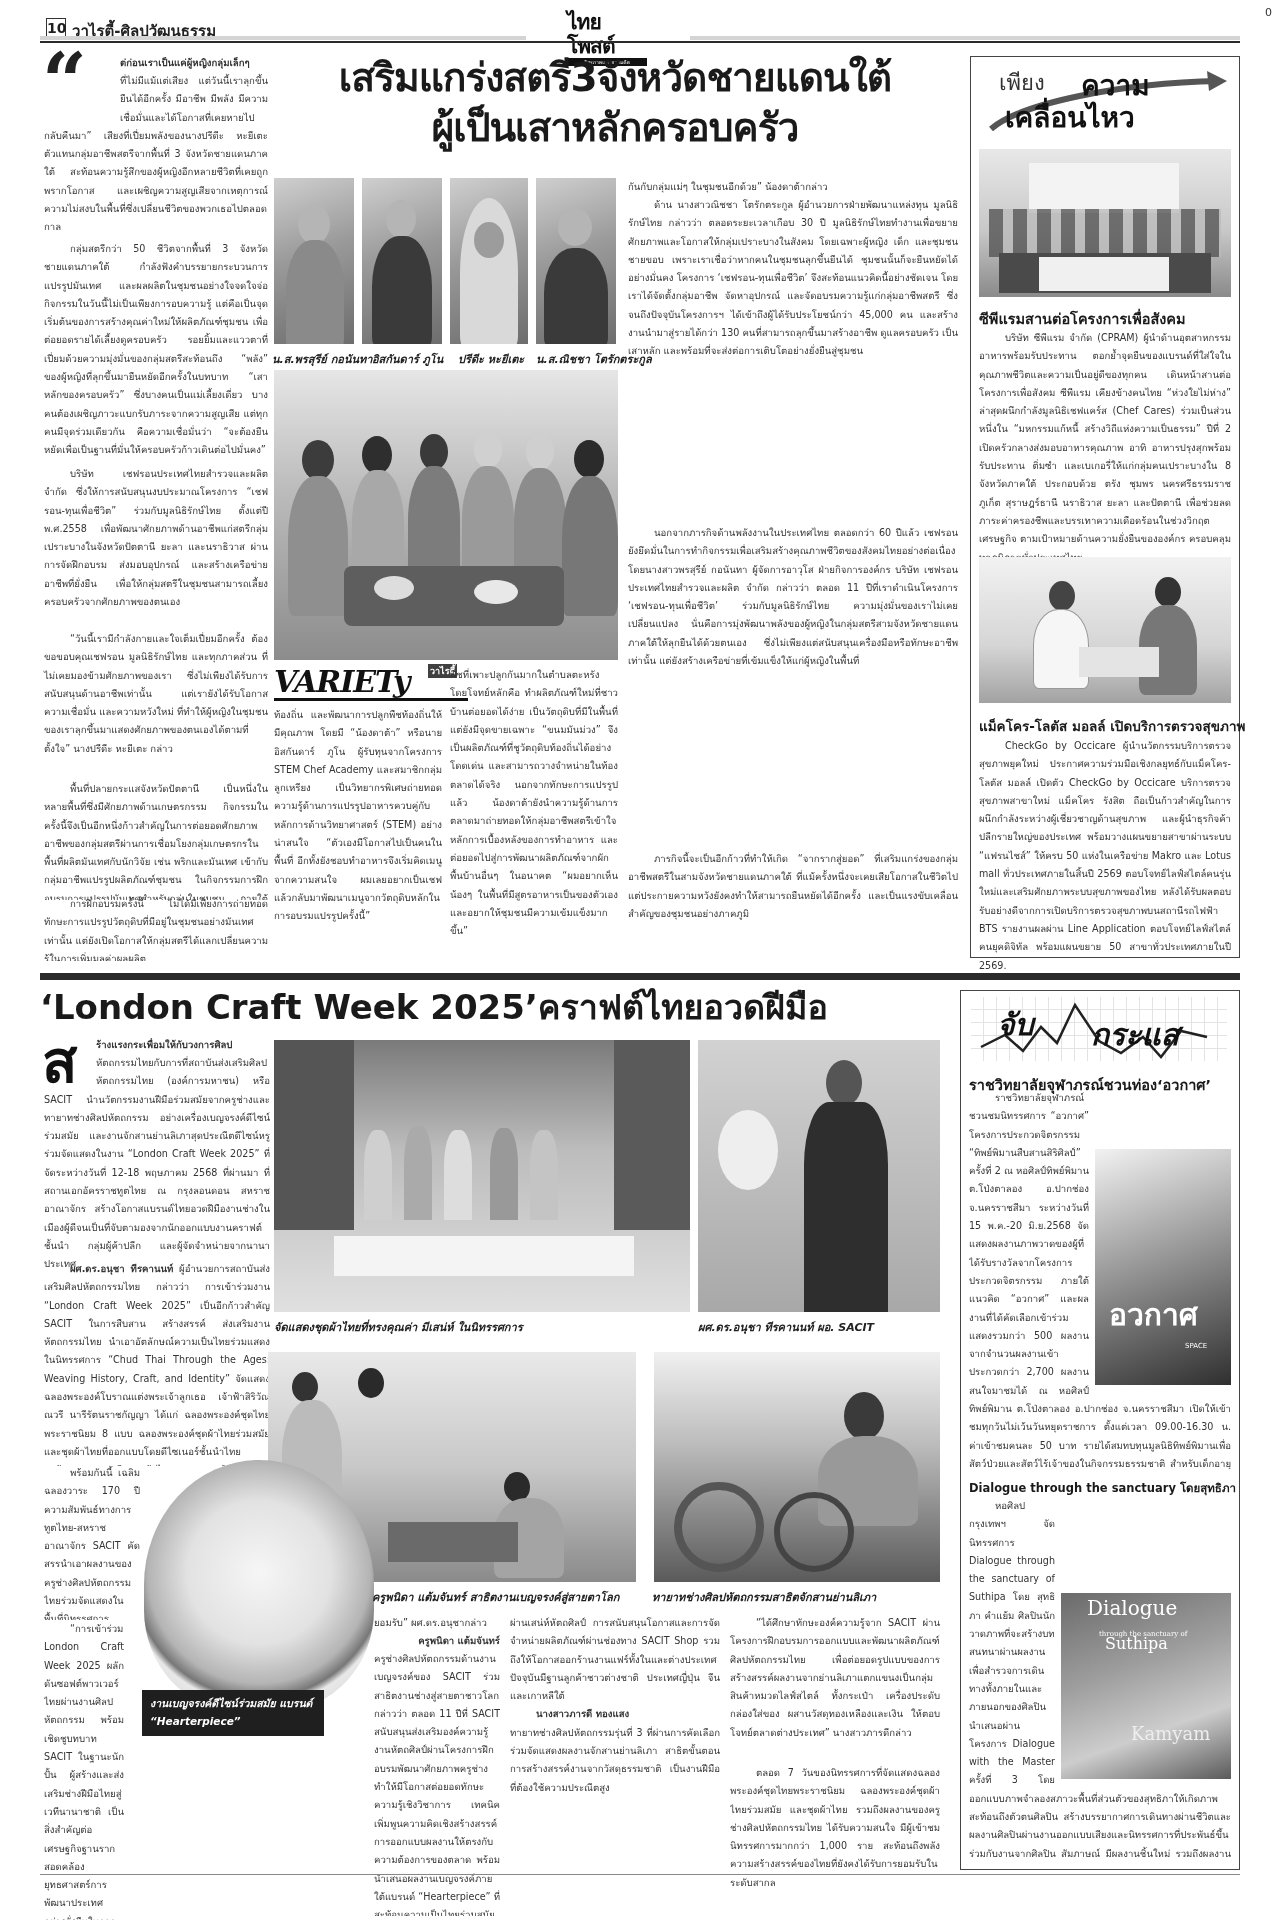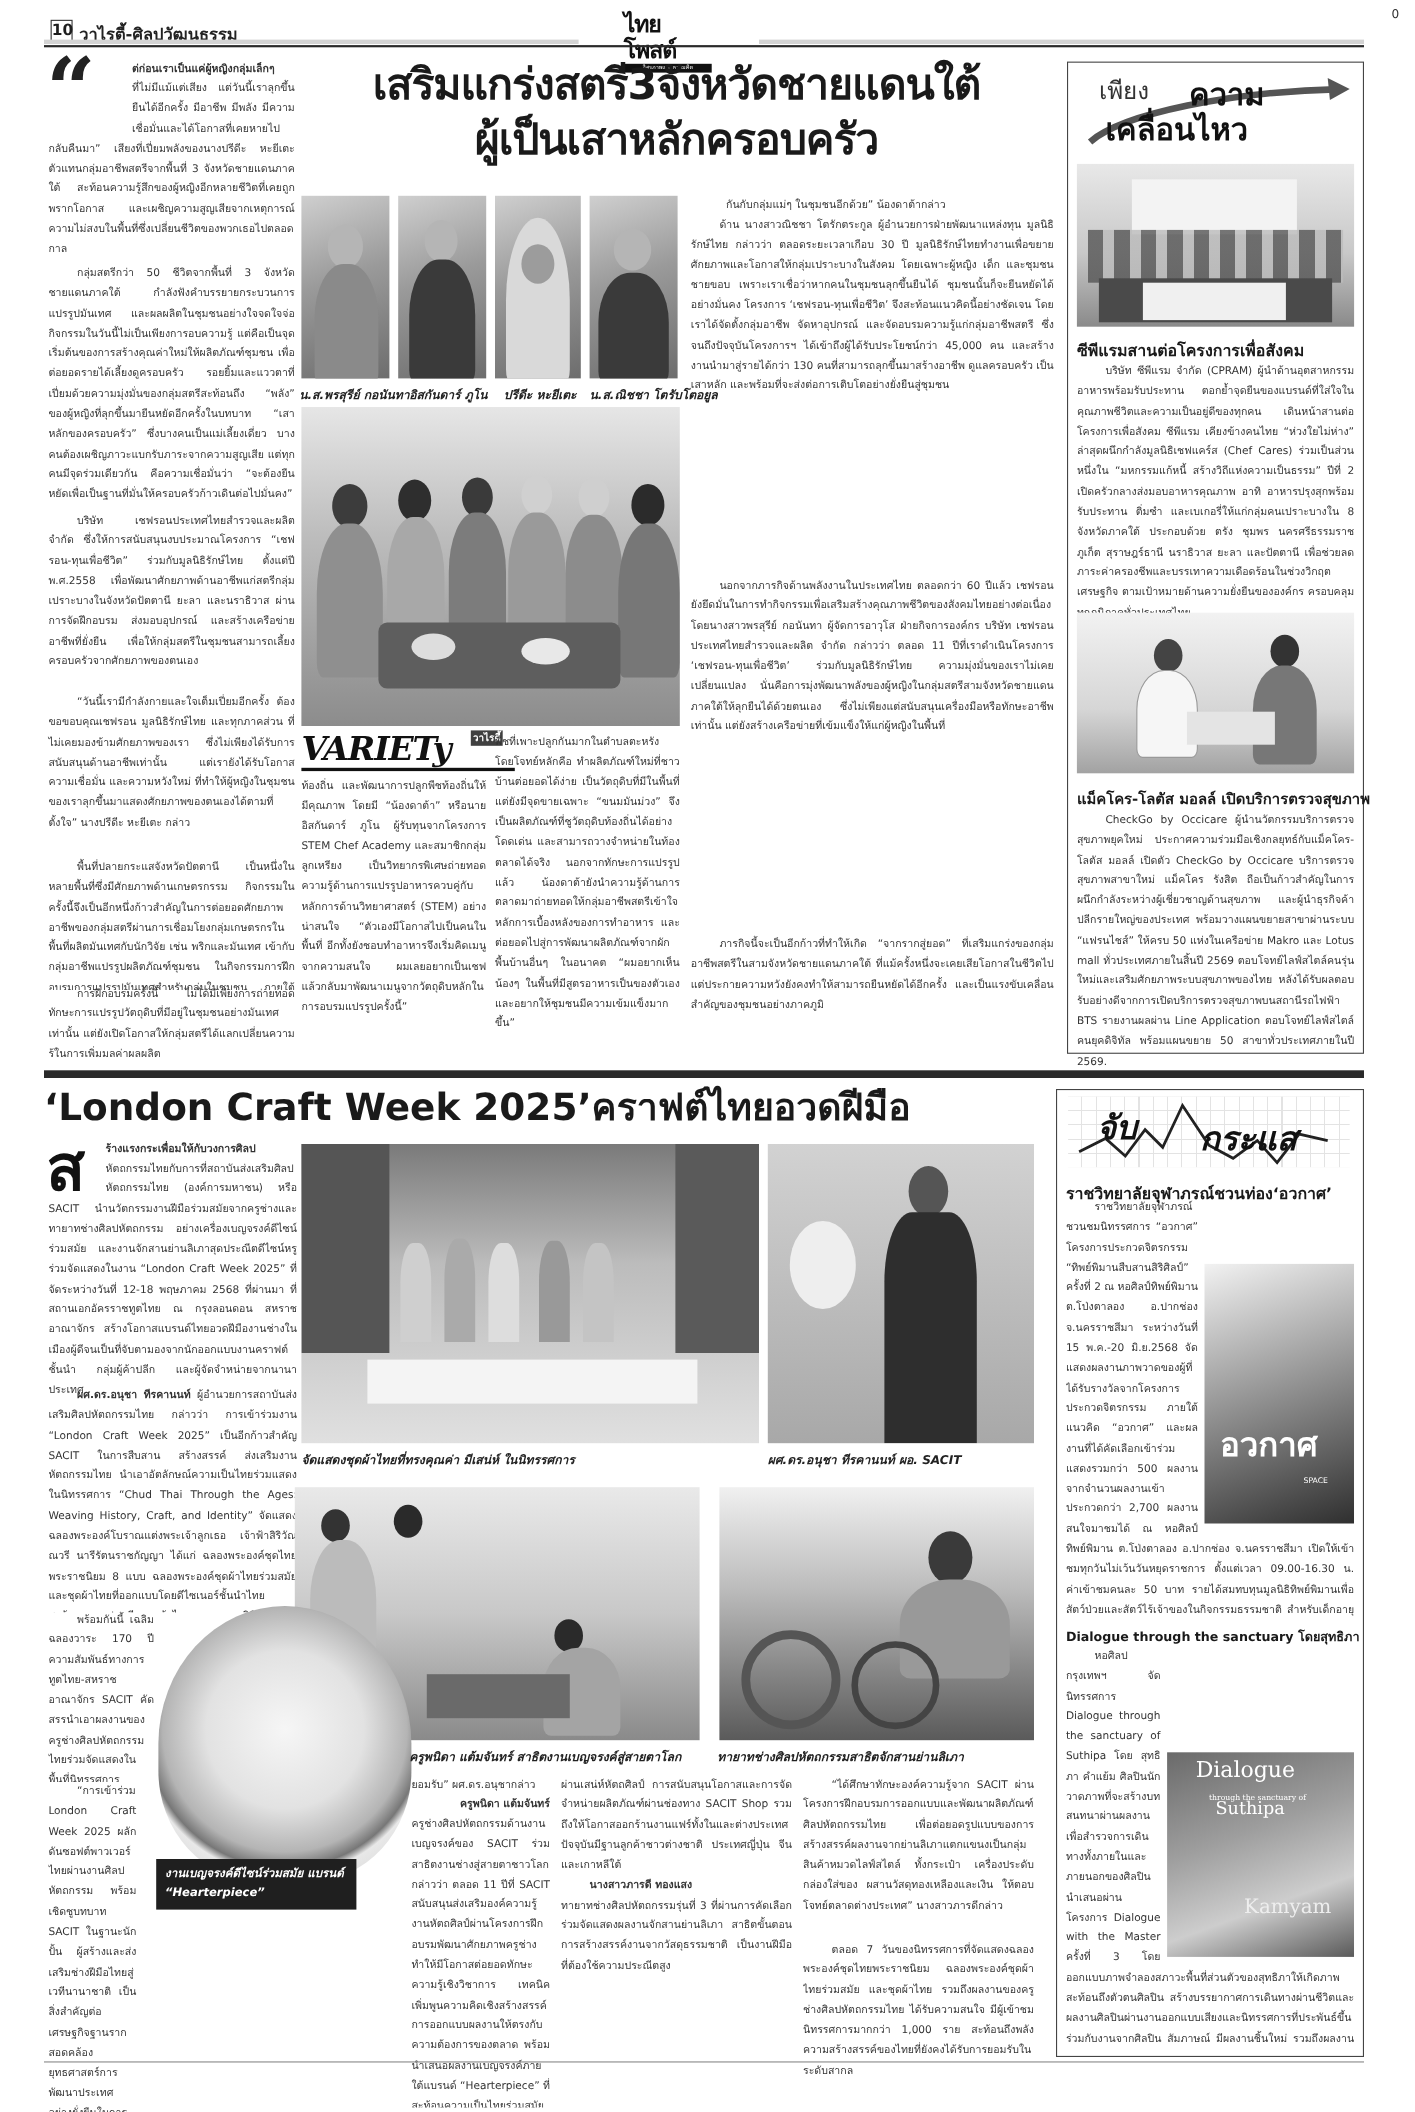--- a/index.html
+++ b/index.html
@@ -65,21 +65,21 @@
     <div class="fig" style="left:10px;top:20px;width:58px;height:150px;background:#d9d9d9;border-radius:50% 50% 8% 8%;"></div>
     <div class="head" style="left:24px;top:44px;width:30px;height:36px;background:#9c9c9c;"></div>
   </div>
   <div class="photo" style="left:536px;top:178px;width:80px;height:166px;">
     <div class="head" style="left:22px;top:30px;width:34px;height:38px;"></div>
     <div class="fig" style="left:8px;top:70px;width:64px;height:100px;"></div>
   </div>
   <div class="caption" style="left:272px;top:350px;">น.ส.พรสุรีย์ กอนันทา</div>
   <div class="caption" style="left:372px;top:350px;">อิสกันดาร์ ภูโน</div>
   <div class="caption" style="left:458px;top:350px;">ปรีดีะ หะยีเตะ</div>
-  <div class="caption" style="left:536px;top:350px;">น.ส.ณิชชา โตรับโตอยูล</div>
+  <div class="caption" style="left:536px;top:350px;">น.ส.ณิชชา โตรักตระกูล</div>
 
   <div class="photo" style="left:274px;top:370px;width:344px;height:290px;background:linear-gradient(180deg,#e6e6e6 0%,#bdbdbd 40%,#8c8c8c 100%);">
     <div class="head" style="left:28px;top:70px;width:32px;height:40px;background:#3c3c3c;"></div>
     <div class="fig" style="left:14px;top:106px;width:60px;height:140px;background:#8f8f8f;"></div>
     <div class="head" style="left:88px;top:66px;width:30px;height:38px;background:#2e2e2e;"></div>
     <div class="fig" style="left:78px;top:100px;width:52px;height:120px;background:#a8a8a8;"></div>
     <div class="head" style="left:146px;top:64px;width:28px;height:36px;background:#3a3a3a;"></div>
     <div class="fig" style="left:134px;top:96px;width:52px;height:120px;background:#7c7c7c;"></div>
     <div class="head" style="left:200px;top:62px;width:28px;height:36px;background:#d0d0d0;"></div>
     <div class="fig" style="left:188px;top:96px;width:52px;height:120px;background:#9a9a9a;"></div>
@@ -98,21 +98,21 @@
     <div style="position:absolute;left:0;top:34px;width:194px;height:3px;background:#111;"></div>
   </div>
 
   <div class="abs body-text noindent" style="left:274px;top:706px;width:168px;height:254px;overflow:hidden;">
     ท้องถิ่น และพัฒนาการปลูกพืชท้องถิ่นให้มีคุณภาพ โดยมี “น้องดาต้า” หรือนายอิสกันดาร์ ภูโน ผู้รับทุนจากโครงการ STEM Chef Academy และสมาชิกกลุ่มลูกเหรียง เป็นวิทยากรพิเศษถ่ายทอดความรู้ด้านการแปรรูปอาหารควบคู่กับหลักการด้านวิทยาศาสตร์ (STEM) อย่างน่าสนใจ “ตัวเองมีโอกาสไปเป็นคนในพื้นที่ อีกทั้งยังชอบทำอาหารจึงเริ่มคิดเมนูจากความสนใจ ผมเลยอยากเป็นเชฟแล้วกลับมาพัฒนาเมนูจากวัตถุดิบหลักในการอบรมแปรรูปครั้งนี้”
   </div>
   <div class="abs body-text noindent" style="left:450px;top:666px;width:168px;height:294px;overflow:hidden;">
     พืชที่เพาะปลูกกันมากในตำบลตะหรัง โดยโจทย์หลักคือ ทำผลิตภัณฑ์ใหม่ที่ชาวบ้านต่อยอดได้ง่าย เป็นวัตถุดิบที่มีในพื้นที่ แต่ยังมีจุดขายเฉพาะ “ขนมมันม่วง” จึงเป็นผลิตภัณฑ์ที่ชูวัตถุดิบท้องถิ่นได้อย่างโดดเด่น และสามารถวางจำหน่ายในท้องตลาดได้จริง นอกจากทักษะการแปรรูปแล้ว น้องดาต้ายังนำความรู้ด้านการตลาดมาถ่ายทอดให้กลุ่มอาชีพสตรีเข้าใจหลักการเบื้องหลังของการทำอาหาร และต่อยอดไปสู่การพัฒนาผลิตภัณฑ์จากผักพื้นบ้านอื่นๆ ในอนาคต “ผมอยากเห็นน้องๆ ในพื้นที่มีสูตรอาหารเป็นของตัวเอง และอยากให้ชุมชนมีความเข้มแข็งมากขึ้น”
   </div>
 
-  <div class="abs body-text noindent" style="left:628px;top:178px;width:330px;margin-left:32px;">กันกับกลุ่มแม่ๆ ในชุมชนอีกด้วย” น้องดาต้ากล่าว</div>
+  <div class="abs body-text noindent" style="left:628px;top:178px;width:330px;">กันกับกลุ่มแม่ๆ ในชุมชนอีกด้วย” น้องดาต้ากล่าว</div>
   <div class="abs body-text" style="left:628px;top:196px;width:330px;height:312px;overflow:hidden;">ด้าน นางสาวณิชชา โตรักตระกูล ผู้อำนวยการฝ่ายพัฒนาแหล่งทุน มูลนิธิรักษ์ไทย กล่าวว่า ตลอดระยะเวลาเกือบ 30 ปี มูลนิธิรักษ์ไทยทำงานเพื่อขยายศักยภาพและโอกาสให้กลุ่มเปราะบางในสังคม โดยเฉพาะผู้หญิง เด็ก และชุมชนชายขอบ เพราะเราเชื่อว่าหากคนในชุมชนลุกขึ้นยืนได้ ชุมชนนั้นก็จะยืนหยัดได้อย่างมั่นคง โครงการ ‘เชฟรอน-ทุนเพื่อชีวิต’ จึงสะท้อนแนวคิดนี้อย่างชัดเจน โดยเราได้จัดตั้งกลุ่มอาชีพ จัดหาอุปกรณ์ และจัดอบรมความรู้แก่กลุ่มอาชีพสตรี ซึ่งจนถึงปัจจุบันโครงการฯ ได้เข้าถึงผู้ได้รับประโยชน์กว่า 45,000 คน และสร้างงานนำมาสู่รายได้กว่า 130 คนที่สามารถลุกขึ้นมาสร้างอาชีพ ดูแลครอบครัว เป็นเสาหลัก และพร้อมที่จะส่งต่อการเติบโตอย่างยั่งยืนสู่ชุมชน</div>
   <div class="abs body-text" style="left:628px;top:524px;width:330px;height:310px;overflow:hidden;">นอกจากภารกิจด้านพลังงานในประเทศไทย ตลอดกว่า 60 ปีแล้ว เชฟรอนยังยึดมั่นในการทำกิจกรรมเพื่อเสริมสร้างคุณภาพชีวิตของสังคมไทยอย่างต่อเนื่อง โดยนางสาวพรสุรีย์ กอนันทา ผู้จัดการอาวุโส ฝ่ายกิจการองค์กร บริษัท เชฟรอนประเทศไทยสำรวจและผลิต จำกัด กล่าวว่า ตลอด 11 ปีที่เราดำเนินโครงการ ‘เชฟรอน-ทุนเพื่อชีวิต’ ร่วมกับมูลนิธิรักษ์ไทย ความมุ่งมั่นของเราไม่เคยเปลี่ยนแปลง นั่นคือการมุ่งพัฒนาพลังของผู้หญิงในกลุ่มสตรีสามจังหวัดชายแดนภาคใต้ให้ลุกยืนได้ด้วยตนเอง ซึ่งไม่เพียงแต่สนับสนุนเครื่องมือหรือทักษะอาชีพเท่านั้น แต่ยังสร้างเครือข่ายที่เข้มแข็งให้แก่ผู้หญิงในพื้นที่</div>
   <div class="abs body-text" style="left:628px;top:850px;width:330px;height:110px;overflow:hidden;">ภารกิจนี้จะเป็นอีกก้าวที่ทำให้เกิด “จากรากสู่ยอด” ที่เสริมแกร่งของกลุ่มอาชีพสตรีในสามจังหวัดชายแดนภาคใต้ ที่แม้ครั้งหนึ่งจะเคยเสียโอกาสในชีวิตไป แต่ประกายความหวังยังคงทำให้สามารถยืนหยัดได้อีกครั้ง และเป็นแรงขับเคลื่อนสำคัญของชุมชนอย่างภาคภูมิ</div>
 </div>
 
 <div class="box" style="left:970px;top:56px;width:270px;height:902px;">
   <div class="abs" style="left:10px;top:6px;width:248px;height:70px;">
     <svg width="248" height="70" style="position:absolute;left:0;top:0;">
       <path d="M10 66 C 40 40, 140 20, 238 18" stroke="#555" stroke-width="6" fill="none"></path>
       <polygon points="226,8 246,18 228,28" fill="#555"></polygon>

